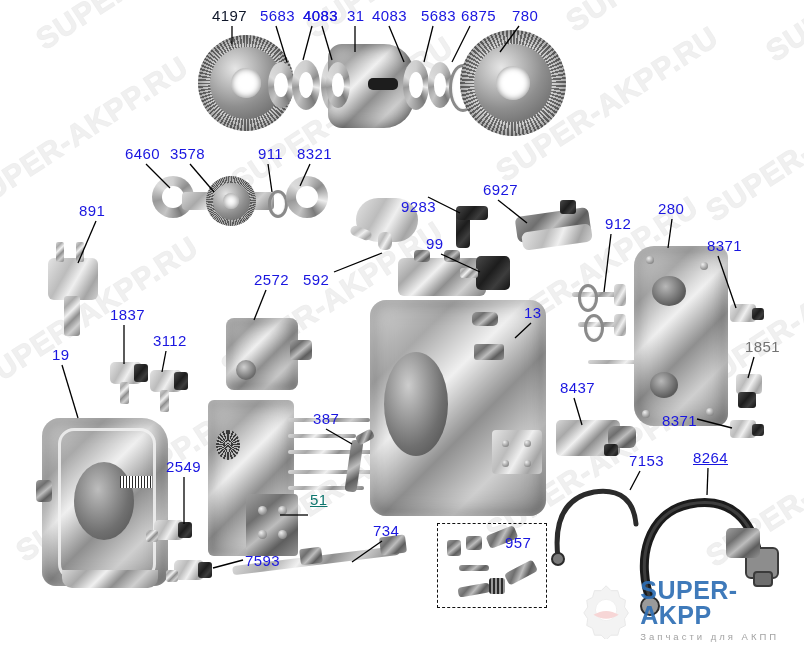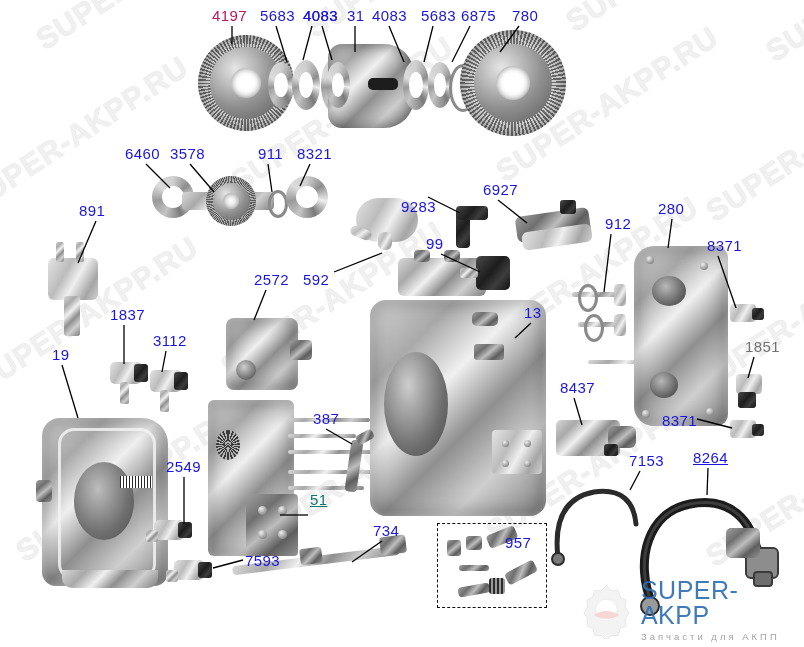--- a/index.html
+++ b/index.html
@@ -127,21 +127,21 @@
     position: absolute;
     display: flex;
     align-items: center;
     gap: 6px;
     opacity: .92;
   }
   .logo-text { line-height: 1; }
   .logo-main {
     font-family: "Liberation Sans", sans-serif;
     font-size: 25px;
-    font-weight: 400;
+    font-weight: 700;
     color: #2f6fb5;
     letter-spacing: .5px;
   }
   .logo-sub {
     font-family: "Liberation Sans", sans-serif;
     font-size: 9.5px;
     font-weight: 400;
     color: #9a9a9a;
     letter-spacing: 3px;
     margin-top: 4px;
@@ -386,21 +386,21 @@
       <polyline points="184,477 184,524" fill="none" stroke="#000000" stroke-width="1.3"></polyline>
       <polyline points="308,515 280,515" fill="none" stroke="#000000" stroke-width="1.3"></polyline>
       <polyline points="243,560 213,568" fill="none" stroke="#000000" stroke-width="1.3"></polyline>
       <polyline points="574,398 582,425" fill="none" stroke="#000000" stroke-width="1.3"></polyline>
       <polyline points="382,541 352,562" fill="none" stroke="#000000" stroke-width="1.3"></polyline>
       <polyline points="640,471 630,490" fill="none" stroke="#000000" stroke-width="1.3"></polyline>
       <polyline points="708,468 707,495" fill="none" stroke="#000000" stroke-width="1.3"></polyline>
     </svg>
 
   <div id="labels">
-      <div class="lbl" style="left: 212px; top: 8px; color: #be185d;">4197</div>
+      <div class="lbl" style="left: 212px; top: 8px; color: #0f172a;">4197</div>
       <div class="lbl" style="left: 260px; top: 8px; color: rgb(26, 22, 224);">5683</div>
       <div class="lbl" style="left: 303px; top: 8px; color: rgb(26, 22, 224);">4083</div>
       <div class="lbl" style="left: 303px; top: 8px; color: rgb(26, 22, 224);">4083</div>
       <div class="lbl" style="left: 347px; top: 8px; color: rgb(26, 22, 224);">31</div>
       <div class="lbl" style="left: 372px; top: 8px; color: rgb(26, 22, 224);">4083</div>
       <div class="lbl" style="left: 421px; top: 8px; color: rgb(26, 22, 224);">5683</div>
       <div class="lbl" style="left: 461px; top: 8px; color: rgb(26, 22, 224);">6875</div>
       <div class="lbl" style="left: 512px; top: 8px; color: rgb(26, 22, 224);">780</div>
       <div class="lbl" style="left: 125px; top: 146px; color: rgb(26, 22, 224);">6460</div>
       <div class="lbl" style="left: 170px; top: 146px; color: rgb(26, 22, 224);">3578</div>

